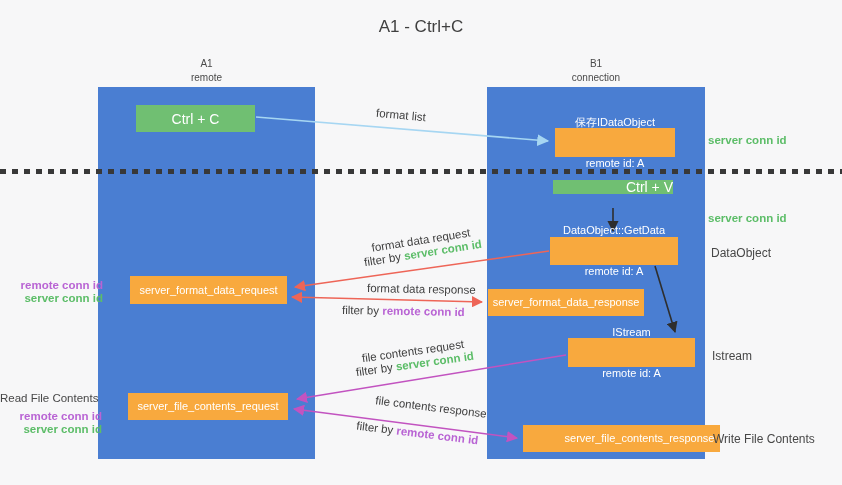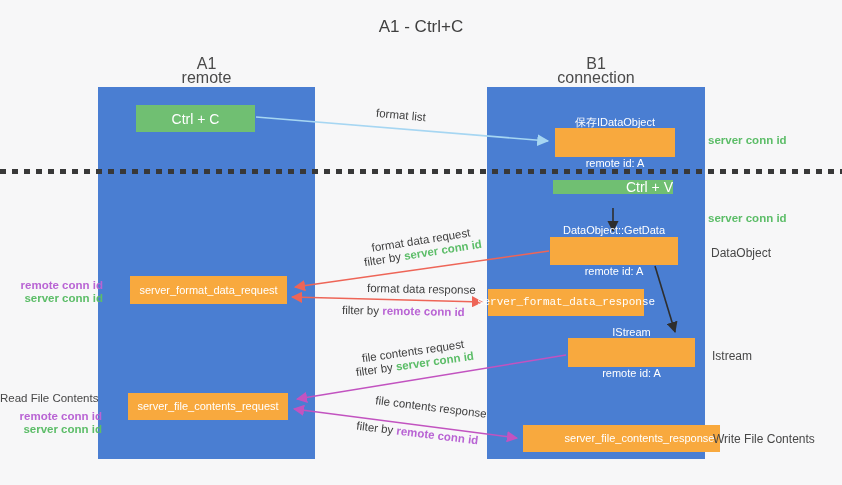--- a/index.html
+++ b/index.html
@@ -6,21 +6,21 @@
     --background:#f7f7f8; --column-blue:#4a7ed2; --box-green:#70bf72; --box-orange:#f8a93e;
     --arrow-blue:#a6d6f2; --arrow-red:#ee6557; --arrow-magenta:#c253c0; --arrow-black:#2e2e2e;
     --text-dark:#3f3f3f; --text-green:#5cbd68; --text-purple:#b964d4;
   }
   html,body{margin:0;padding:0;}
   body{font-family:"Liberation Sans","DejaVu Sans",sans-serif;background:var(--background);}
   #canvas{position:relative;width:842px;height:485px;overflow:hidden;background:var(--background);}
   .abs{position:absolute;}
   .title{left:0;right:0;top:9px;text-align:center;font-size:17px;line-height:20px;color:var(--text-dark);margin-top:8px;}
   .col{background:var(--column-blue);}
-  .col-header{text-align:center;font-size:16px;line-height:14px;color:#4a4a4a;}
+  .col-header{text-align:center;font-size:10px;line-height:14px;color:#4a4a4a;}
   .gbox{background:var(--box-green);color:#fff;font-size:14px;display:flex;align-items:center;justify-content:center;}
   .obox{background:var(--box-orange);color:#fff;font-size:11px;line-height:13px;display:flex;flex-direction:column;align-items:center;justify-content:center;text-align:center;gap:28px;}
   .lbl{font-size:11.5px;line-height:13px;color:var(--text-dark);white-space:nowrap;}
   .green{color:var(--text-green);font-weight:bold;}
   .purple{color:var(--text-purple);font-weight:bold;}
   .plain{font-size:12px;color:#474747;white-space:nowrap;}
   .rot{transform-origin:center center;}
   .center{text-align:center;}
   .right{text-align:right;}
   .dotted{height:5px;background:repeating-linear-gradient(90deg,#383838 0 6px,transparent 6px 12px);}
@@ -94,21 +94,21 @@
     <span>DataObject::GetData</span>
     <span>remote id: A</span>
   </div>
   <div class="abs obox" style="left:568px;top:338px;width:127px;height:29px;">
     <span>IStream</span>
     <span>remote id: A</span>
   </div>
   <div class="abs obox" style="left:130px;top:276px;width:157px;height:28px;">
     <span>server_format_data_request</span>
   </div>
-  <div class="abs obox" style="left:488px;top:289px;width:156px;height:27px;font-family:Liberation Mono, monospace;">
+  <div class="abs obox" style="left:488px;top:289px;width:156px;height:27px;">
     <span>server_format_data_response</span>
   </div>
   <div class="abs obox" style="left:128px;top:393px;width:160px;height:27px;">
     <span>server_file_contents_request</span>
   </div>
   <div class="abs obox" style="left:523px;top:425px;width:161px;height:27px;padding-left:36px;">
     <span>server_file_contents_response</span>
   </div>
 
   <div class="abs lbl green" style="left:708px;top:134px;">server conn id</div>

